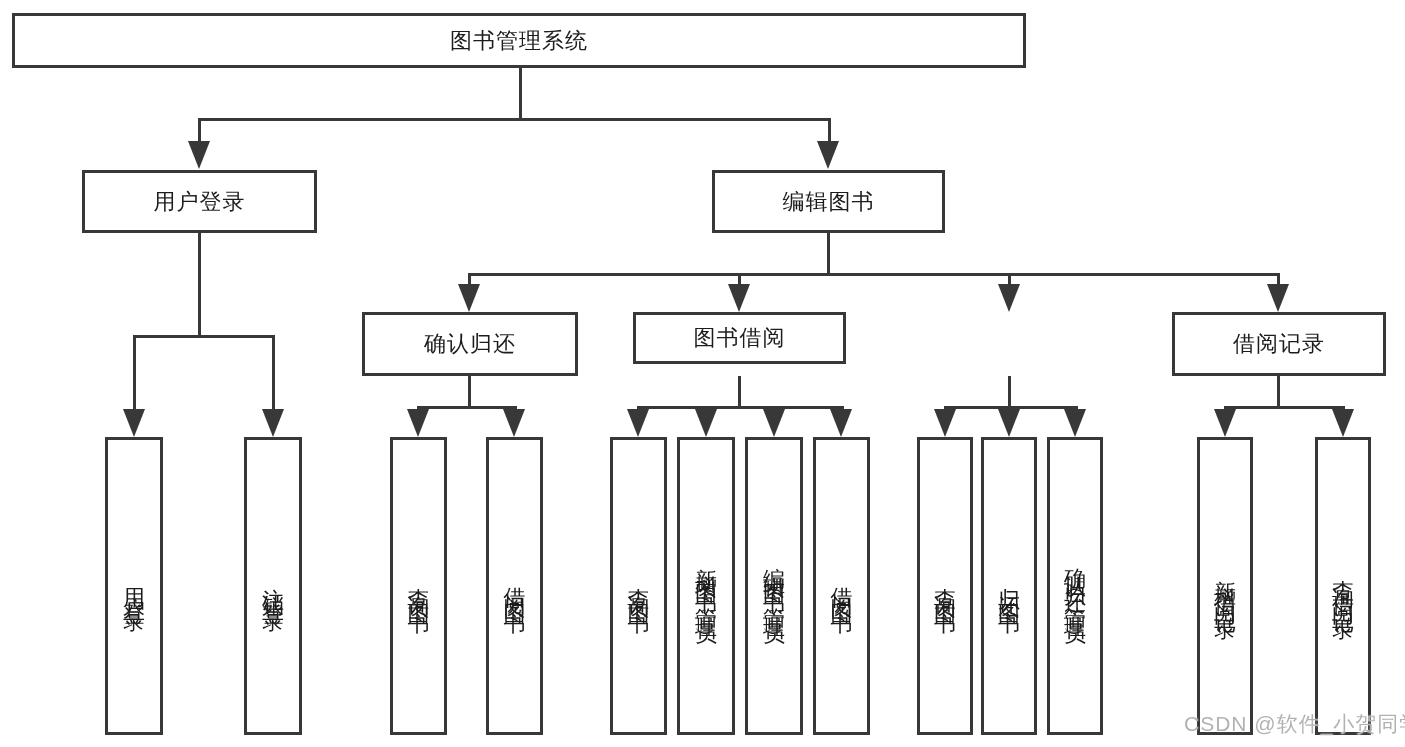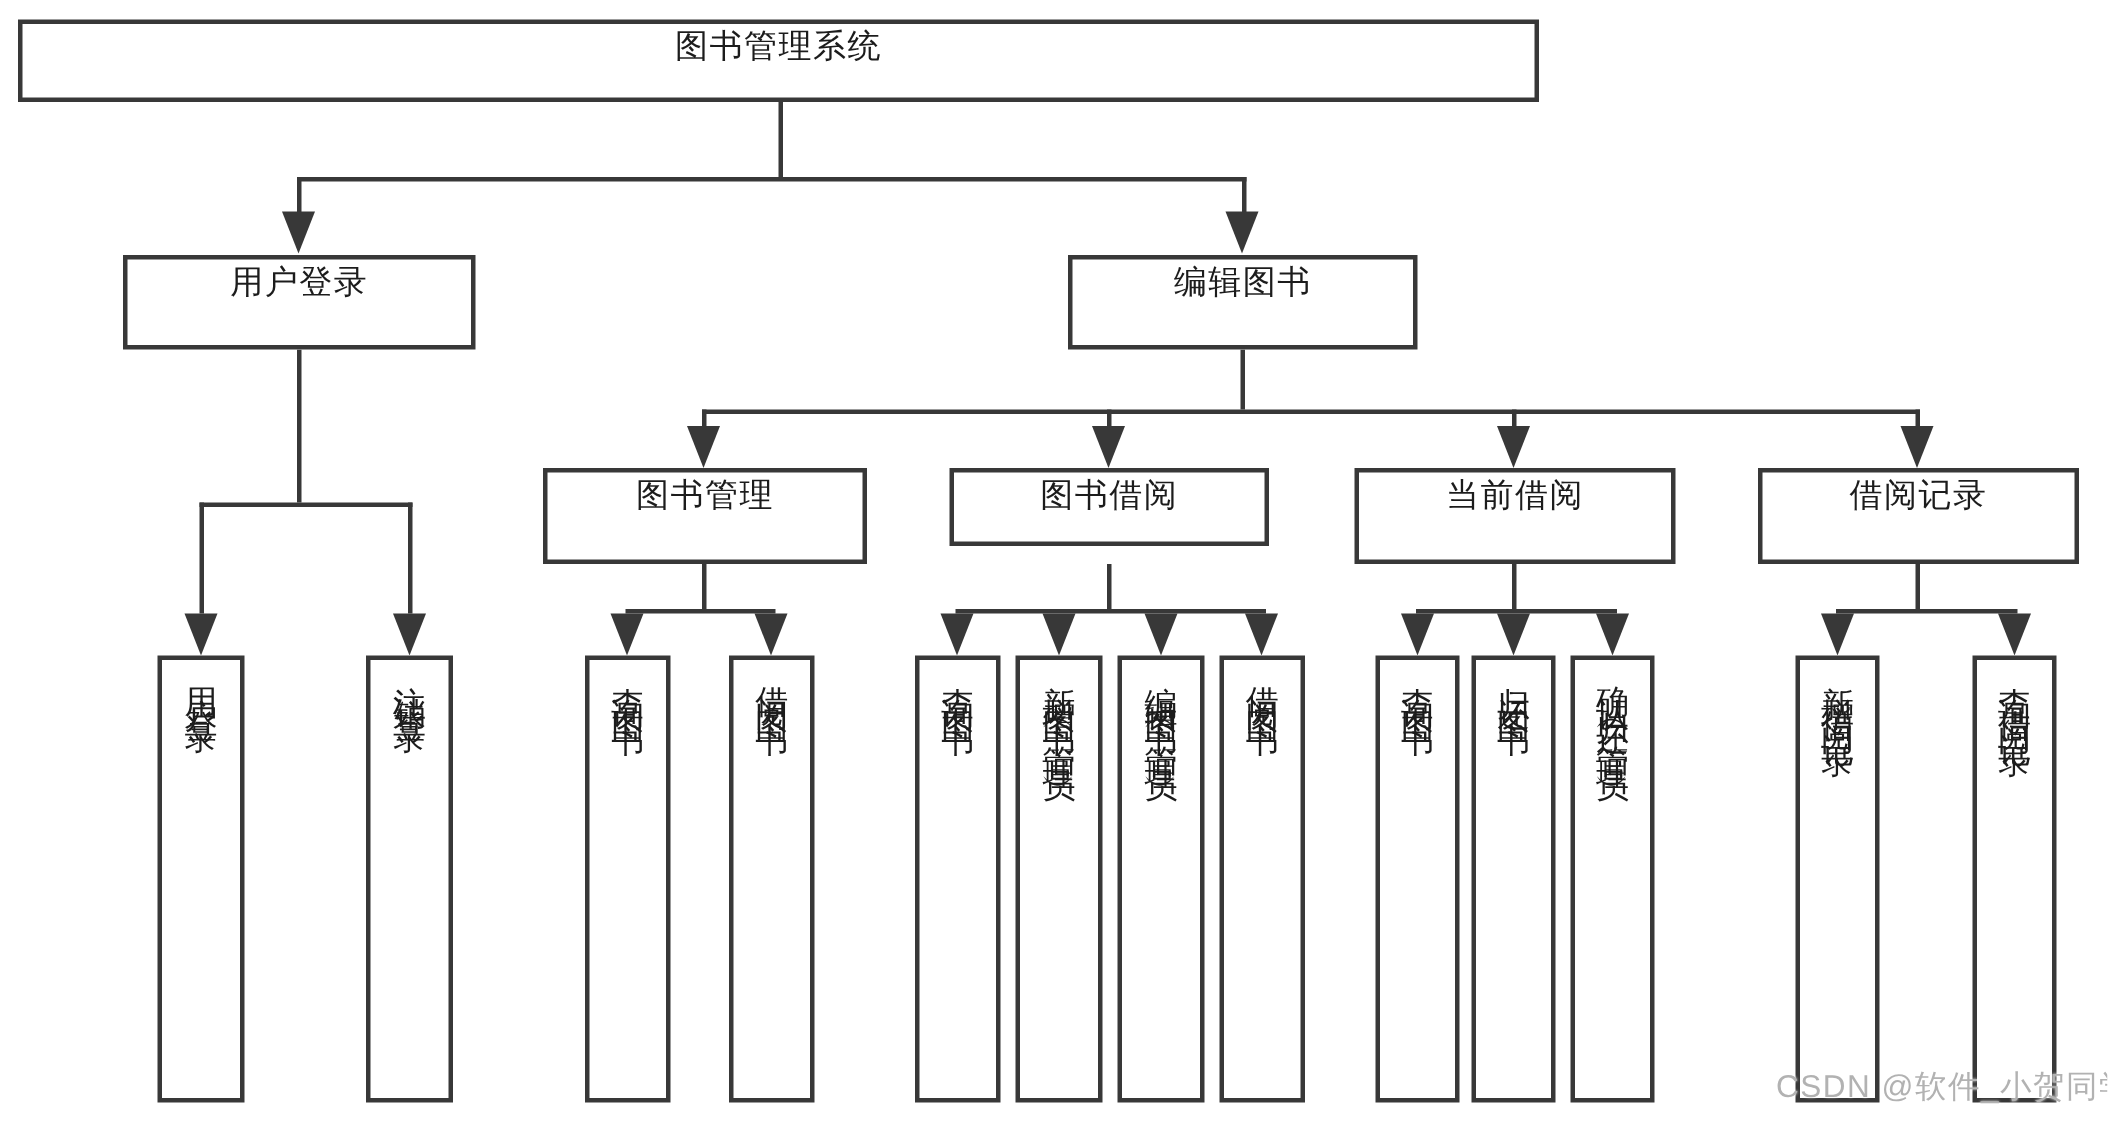--- a/index.html
+++ b/index.html
@@ -10,21 +10,21 @@
     font-family:"Liberation Sans","DejaVu Sans",sans-serif;
     overflow:hidden;
   }
   .node{
     position:absolute;
     box-sizing:border-box;
     background:#ffffff;
     border:3px solid #383838;
     color:#1c1c1c;
     display:flex;
-    align-items:flex-start;
+    align-items:center;
     justify-content:center;
     font-size:22px;
     z-index:2;
   }
   .node.h span{white-space:nowrap;letter-spacing:1px;}
   .node.v span{
     writing-mode:vertical-rl;
     text-orientation:mixed;
     letter-spacing:8px;
     line-height:1;
@@ -106,27 +106,24 @@
   </div>
 
   <div class="node h" style="left:82px;top:170px;width:235px;height:63px">
     <span>用户登录</span>
   </div>
   <div class="node h" style="left:712px;top:170px;width:233px;height:63px">
     <span>编辑图书</span>
   </div>
 
   <div class="node h" style="left:362px;top:312px;width:216px;height:64px">
-    <span>图书管理</span>
+    <span>确认归还</span>
   </div>
   <div class="node h" style="left:633px;top:312px;width:213px;height:52px">
     <span>图书借阅</span>
-  </div>
-  <div class="node h" style="left:903px;top:312px;width:214px;height:64px">
-    <span>当前借阅</span>
   </div>
   <div class="node h" style="left:1172px;top:312px;width:214px;height:64px">
     <span>借阅记录</span>
   </div>
 
   <div class="node v" style="left:105px;top:437px;width:58px;height:298px">
     <span>用户登录</span>
   </div>
   <div class="node v" style="left:244px;top:437px;width:58px;height:298px">
     <span>注销登录</span>

